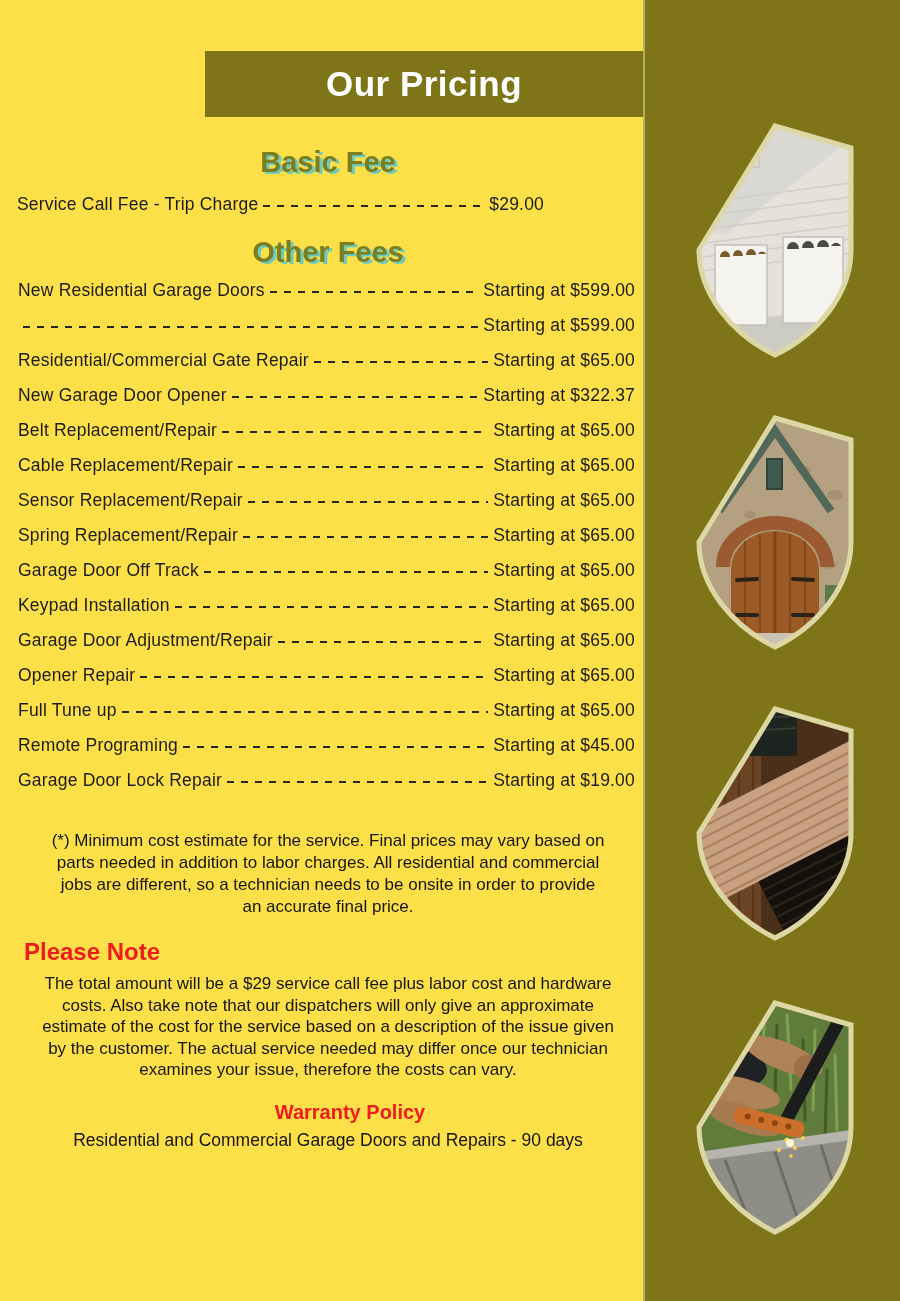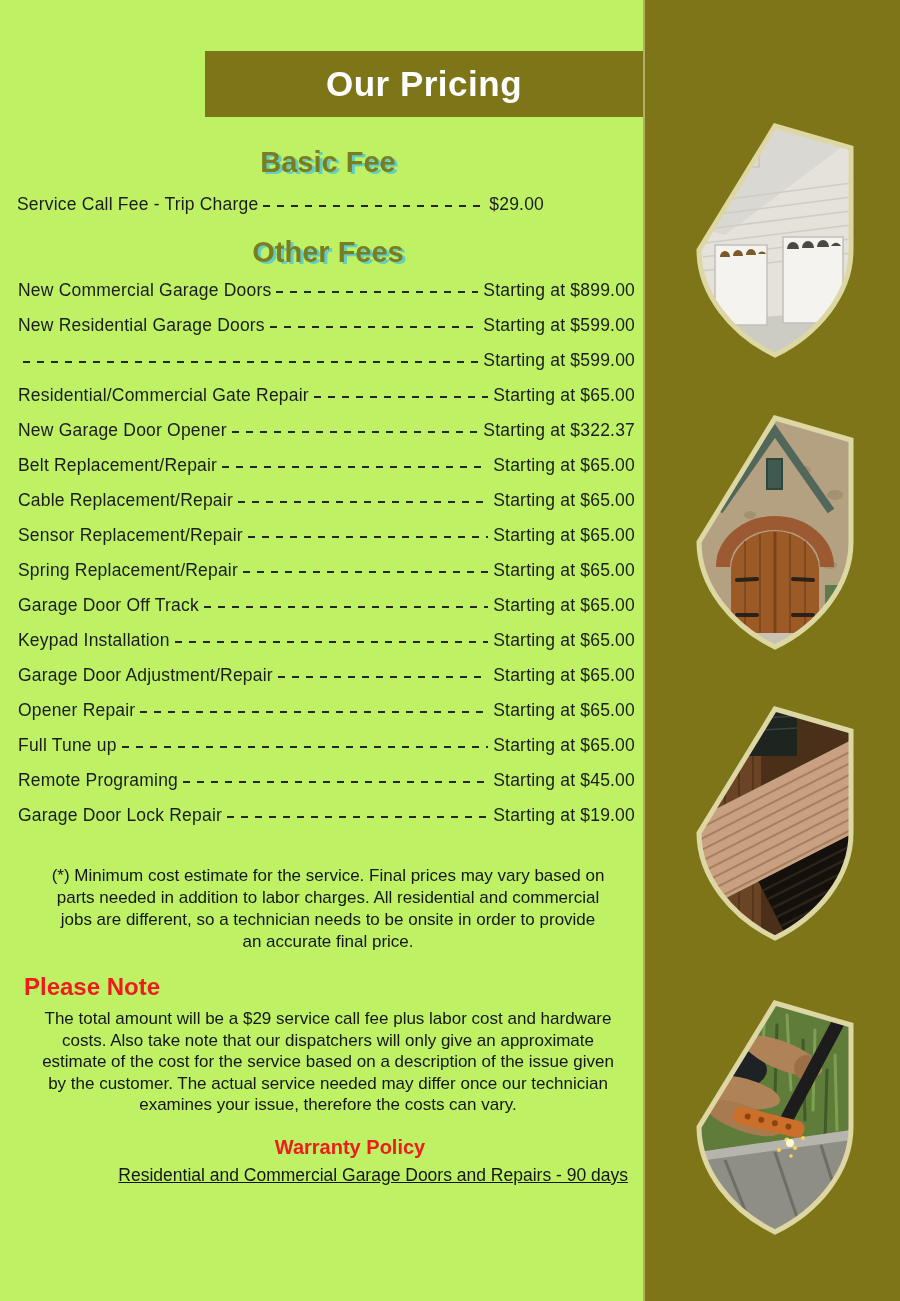--- a/index.html
+++ b/index.html
@@ -1,18 +1,18 @@
 <!DOCTYPE html>
 <html><head>
 <meta charset="utf-8">
 <style>
   * { margin:0; padding:0; box-sizing:border-box; }
   html,body { width:900px; }
   body { font-family:"Liberation Sans", sans-serif; }
-  .page { position:relative; width:900px; height:1301px; background:#bef264; overflow:hidden; }
+  .page { position:relative; width:900px; height:1301px; background:#fde047; overflow:hidden; }
 
   
   .right-col { position:absolute; left:643px; top:0; width:257px; height:1301px;
                background:#7e7518; border-left:2px solid rgba(225,220,165,0.55); }
   .shield { position:absolute; left:50px; width:160px; height:235px; }
   .shield-1 { top:123px; } .shield-2 { top:415px; } .shield-3 { top:706px; } .shield-4 { top:1000px; }
 
   
   .banner { position:absolute; left:205px; top:51px; width:438px; height:66px;
             background:#7e7518; display:flex; align-items:center; justify-content:center; }
@@ -32,22 +32,22 @@
   .fee-label, .fee-price { font-size:17.5px; color:#1c1c1c; letter-spacing:0.2px; white-space:nowrap; }
   .fee-dashes { flex:1; height:2px; margin:2px 5px 0 5px;
                 background:repeating-linear-gradient(90deg, #262626 0 7px, transparent 7px 14px); }
 
   .disclaimer { margin:32px auto 0 auto; max-width:556px; text-align:center;
                 font-size:17px; line-height:22px; color:#161616; }
   .note-heading { margin-top:20px; text-align:left; font-size:24px; font-weight:bold; color:#ee1c1c;margin-left:24px; }
   .note-body { margin:7px auto 0 auto; max-width:574px; text-align:center;
                font-size:17px; line-height:21.5px; color:#161616; }
   .warranty-heading { margin-top:20px; text-align:center; font-size:20px; font-weight:bold; color:#ee1c1c;padding-left:44px; }
-  .warranty-body { margin:6px auto 0 auto; max-width:600px; text-align:right;
-                   font-size:17.5px; color:#161616;text-decoration:underline; }
+  .warranty-body { margin:6px auto 0 auto; max-width:600px; text-align:center;
+                   font-size:17.5px; color:#161616; }
 </style>
 </head>
 <body>
 
 <div class="page">
 
   <div class="right-col">
 
     <svg class="shield shield-1" viewBox="0 0 160 235" xmlns="http://www.w3.org/2000/svg">
       <defs>
@@ -248,25 +248,20 @@
           <span class="fee-label">Service Call Fee - Trip Charge</span>
           <span class="fee-dashes"></span>
           <span class="fee-price">$29.00</span>
         </div>
       </div>
 
     <h2 class="section-heading h-other">Other Fees</h2>
 
     <div class="fee-list fee-list-other">
 
-        <div class="fee-row">
-          <span class="fee-label">New Commercial Garage Doors</span>
-          <span class="fee-dashes"></span>
-          <span class="fee-price">Starting at $899.00</span>
-        </div>
 
         <div class="fee-row">
           <span class="fee-label">New Residential Garage Doors</span>
           <span class="fee-dashes"></span>
           <span class="fee-price">Starting at $599.00</span>
         </div>
 
         <div class="fee-row">
           <span class="fee-dashes"></span>
           <span class="fee-price">Starting at $599.00</span>

